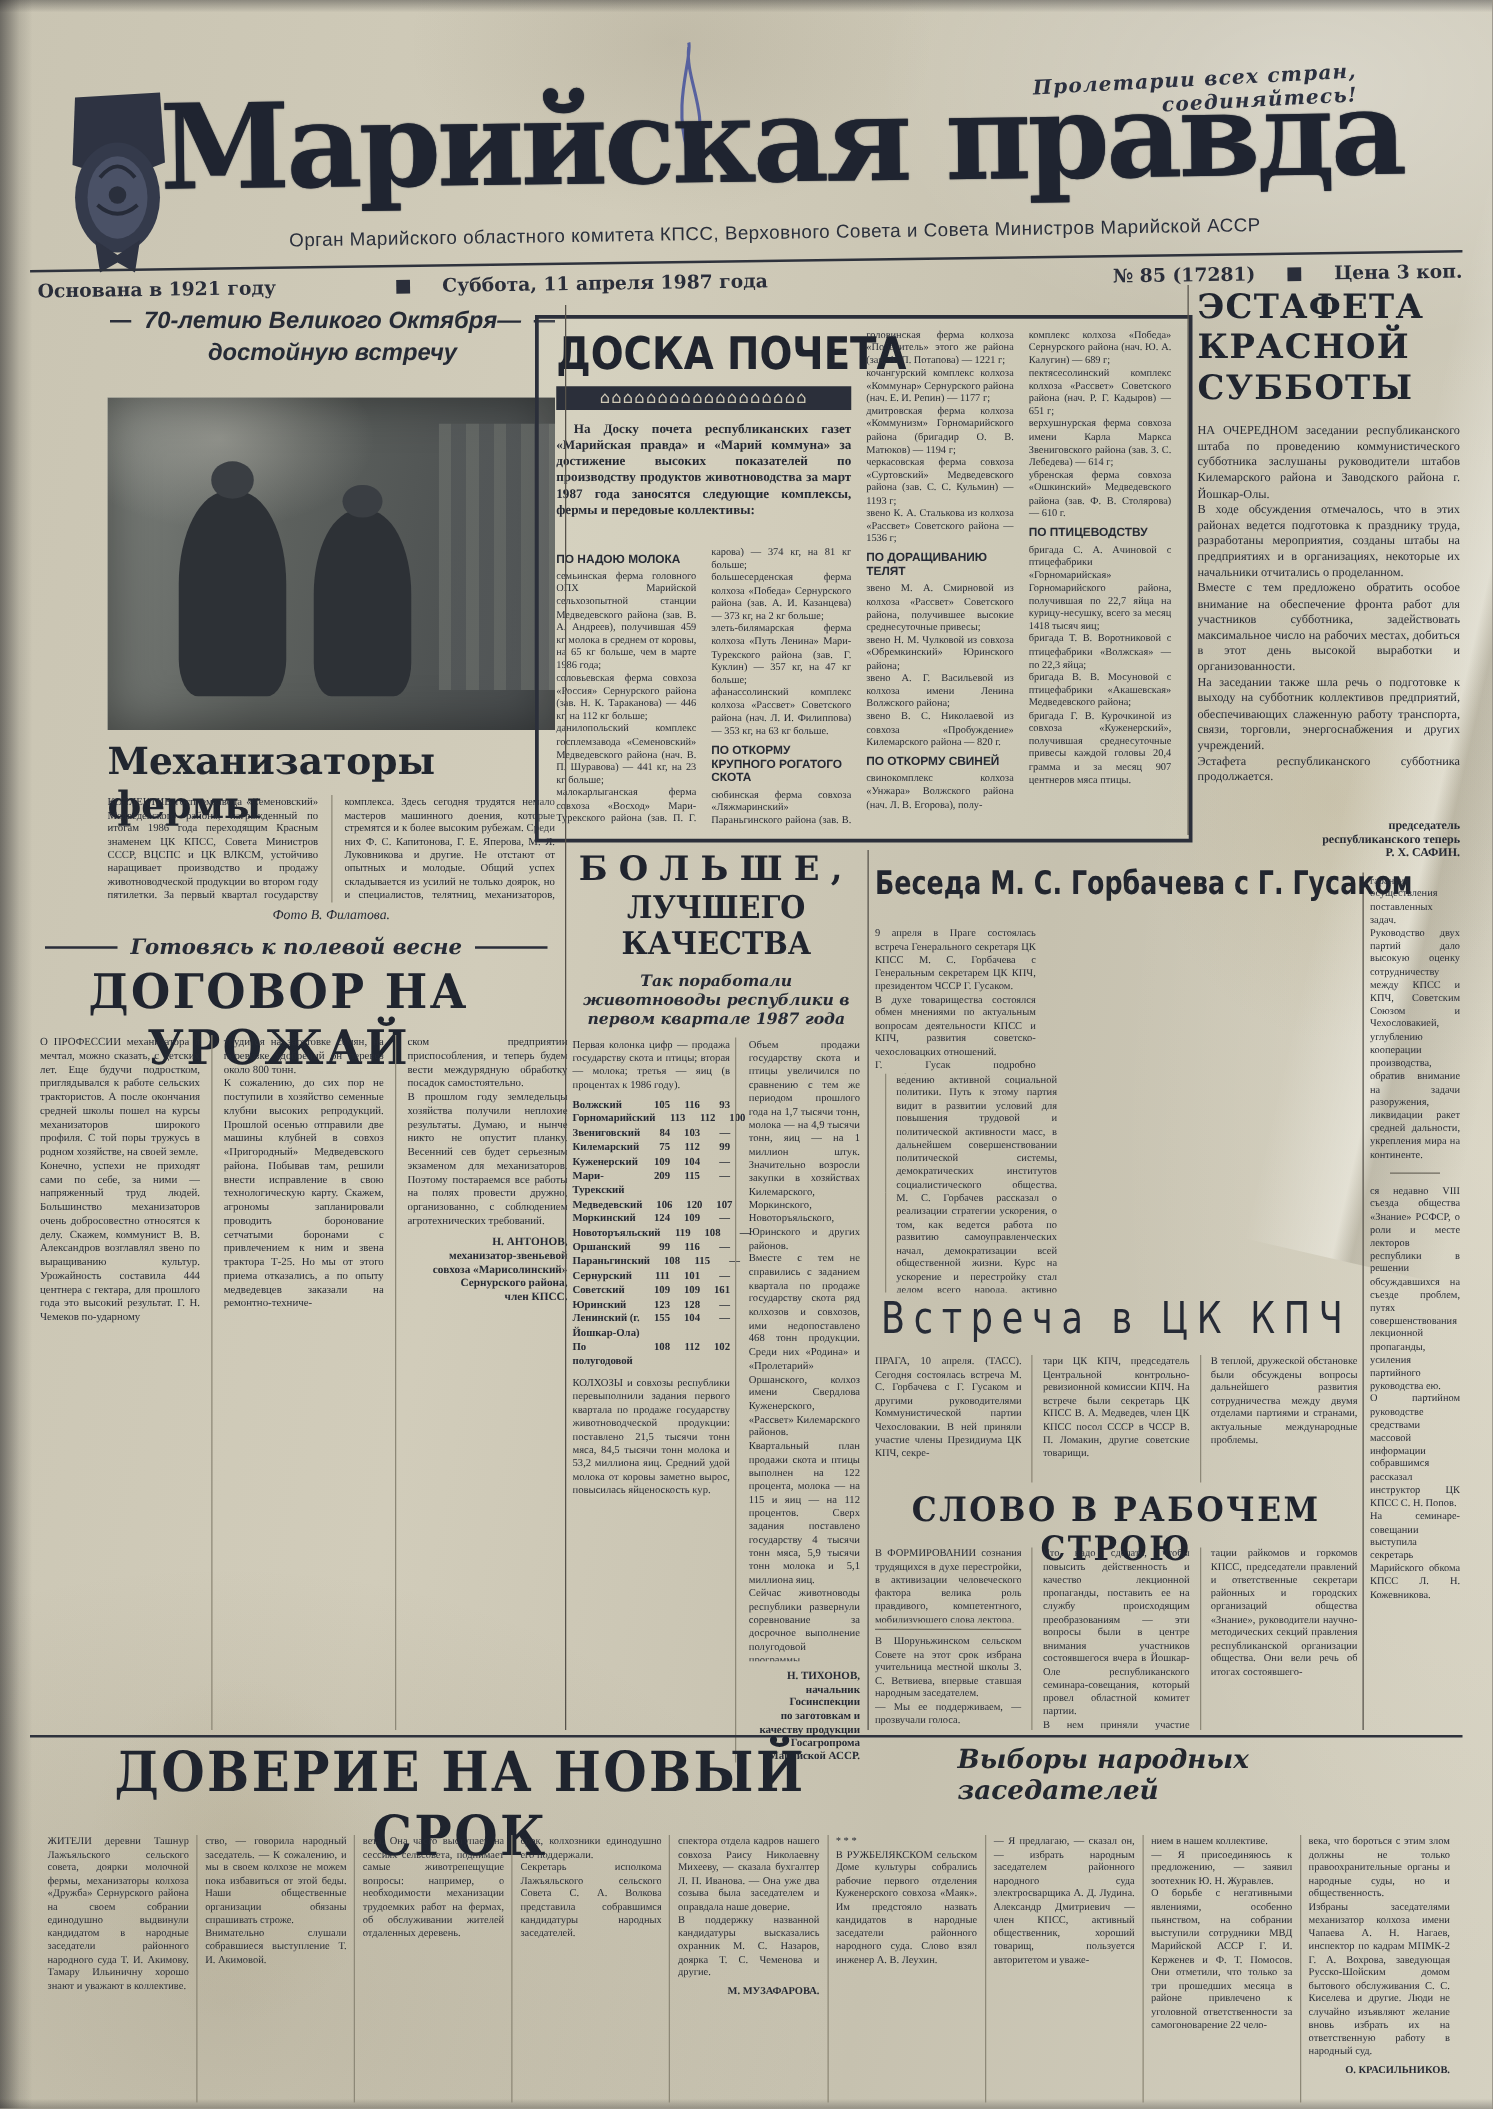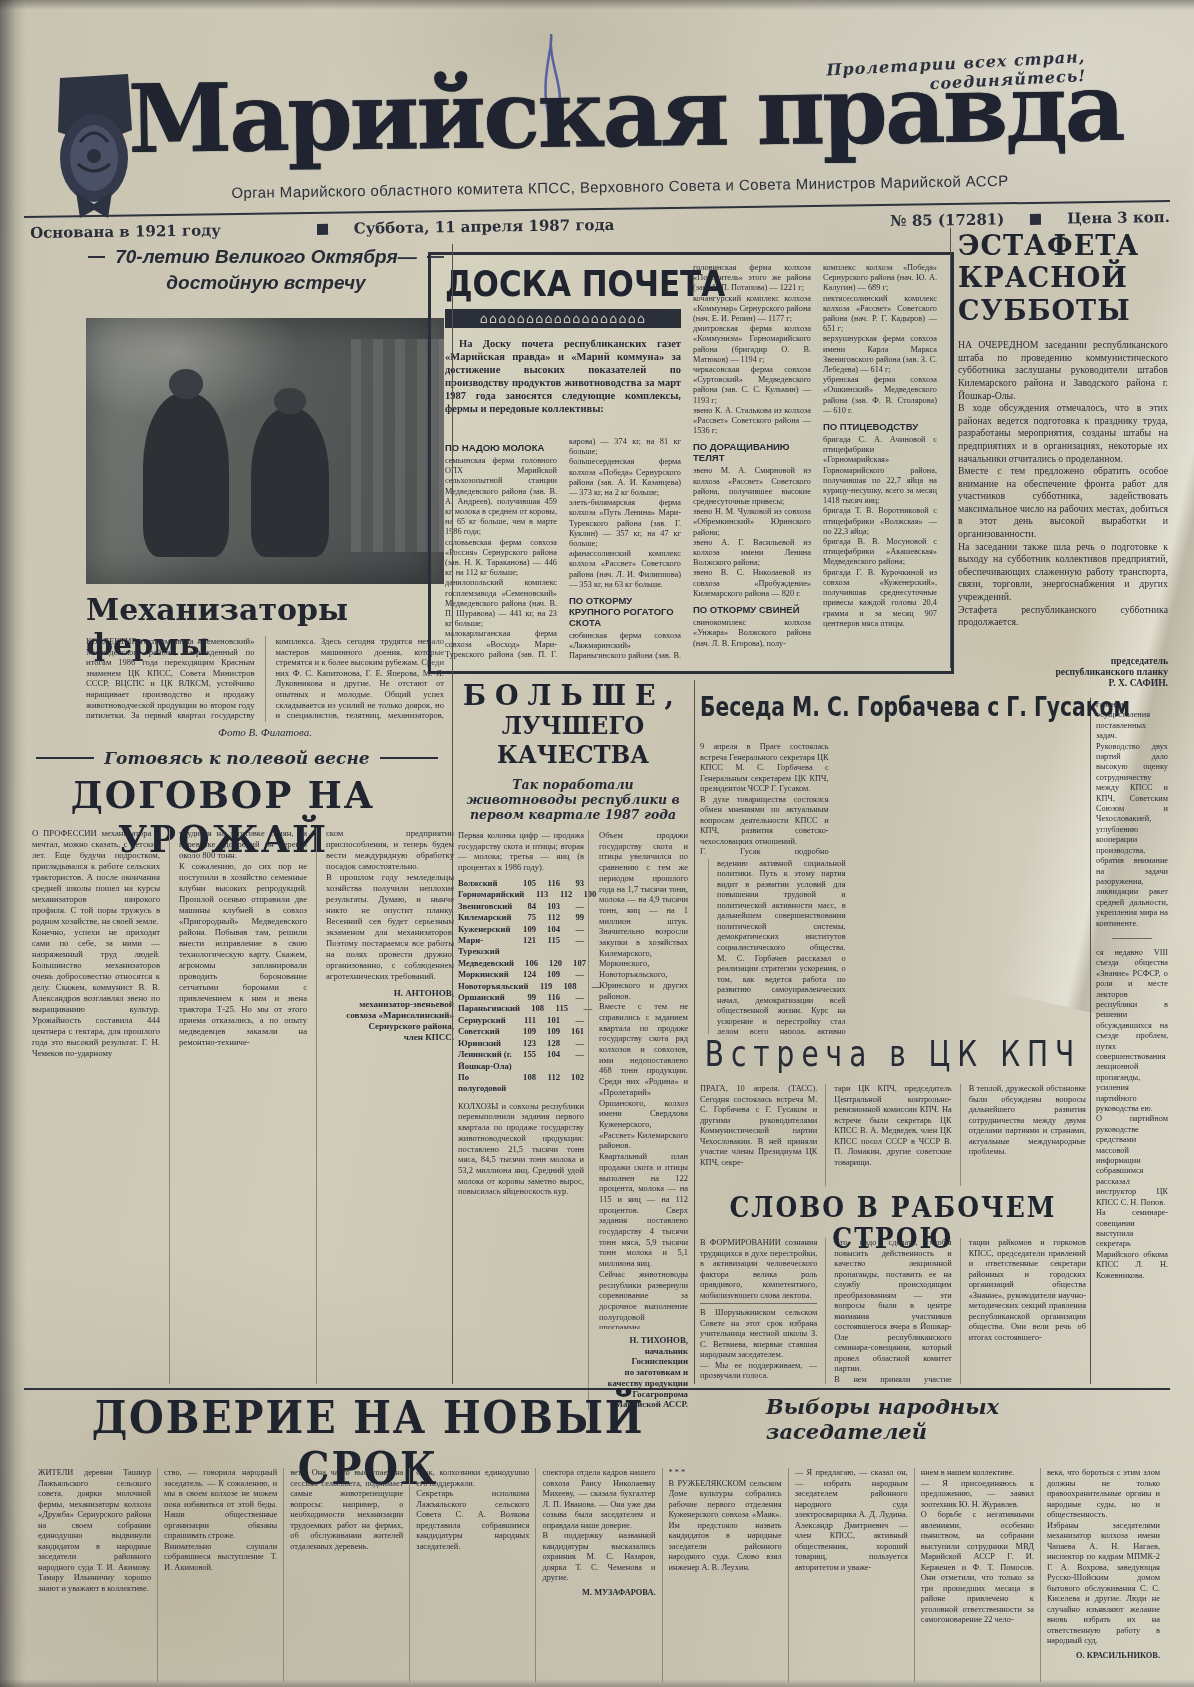--- a/index.html
+++ b/index.html
@@ -290,21 +290,21 @@
   <div class="abs estaf">
     <div class="es-t">ЭСТАФЕТА
 КРАСНОЙ
 СУББОТЫ</div>
     <div class="es-b jt">НА ОЧЕРЕДНОМ заседании республиканского штаба по проведению коммунистического субботника заслушаны руководители штабов Килемарского района и Заводского района г. Йошкар-Олы.
 В ходе обсуждения отмечалось, что в этих районах ведется подготовка к празднику труда, разработаны мероприятия, созданы штабы на предприятиях и в организациях, некоторые их начальники отчитались о проделанном.
 Вместе с тем предложено обратить особое внимание на обеспечение фронта работ для участников субботника, задействовать максимальное число на рабочих местах, добиться в этот день высокой выработки и организованности.
 На заседании также шла речь о подготовке к выходу на субботник коллективов предприятий, обеспечивающих слаженную работу транспорта, связи, торговли, энергоснабжения и других учреждений.
 Эстафета республиканского субботника продолжается.</div>
     <div class="byl es-byl">председатель
-республиканского планку
+республиканского теперь
 Р. Х. САФИН.</div>
   </div>
 
   <div class="abs rule-v" style="left:452px;top:244px;height:1140px"></div>
   <div class="abs rule-v" style="left:694px;top:680px;height:704px"></div>
   <div class="abs rule-v" style="left:1090px;top:698px;height:686px"></div>
 
   <div class="abs bolshe">
     <div class="bl-h1">БОЛЬШЕ,</div>
     <div class="bl-h2">ЛУЧШЕГО КАЧЕСТВА</div>
@@ -344,21 +344,21 @@
 
             <div class="bl-row">
               <i style="font-style:normal">Куженерский</i>
               <span>109</span>
               <span>104</span>
               <span>—</span>
             </div>
 
             <div class="bl-row">
               <i style="font-style:normal">Мари-Турекский</i>
-              <span>121</span>
+              <span>209</span>
               <span>115</span>
               <span>—</span>
             </div>
 
             <div class="bl-row">
               <i style="font-style:normal">Медведевский</i>
               <span>106</span>
               <span>120</span>
               <span>107</span>
             </div>

